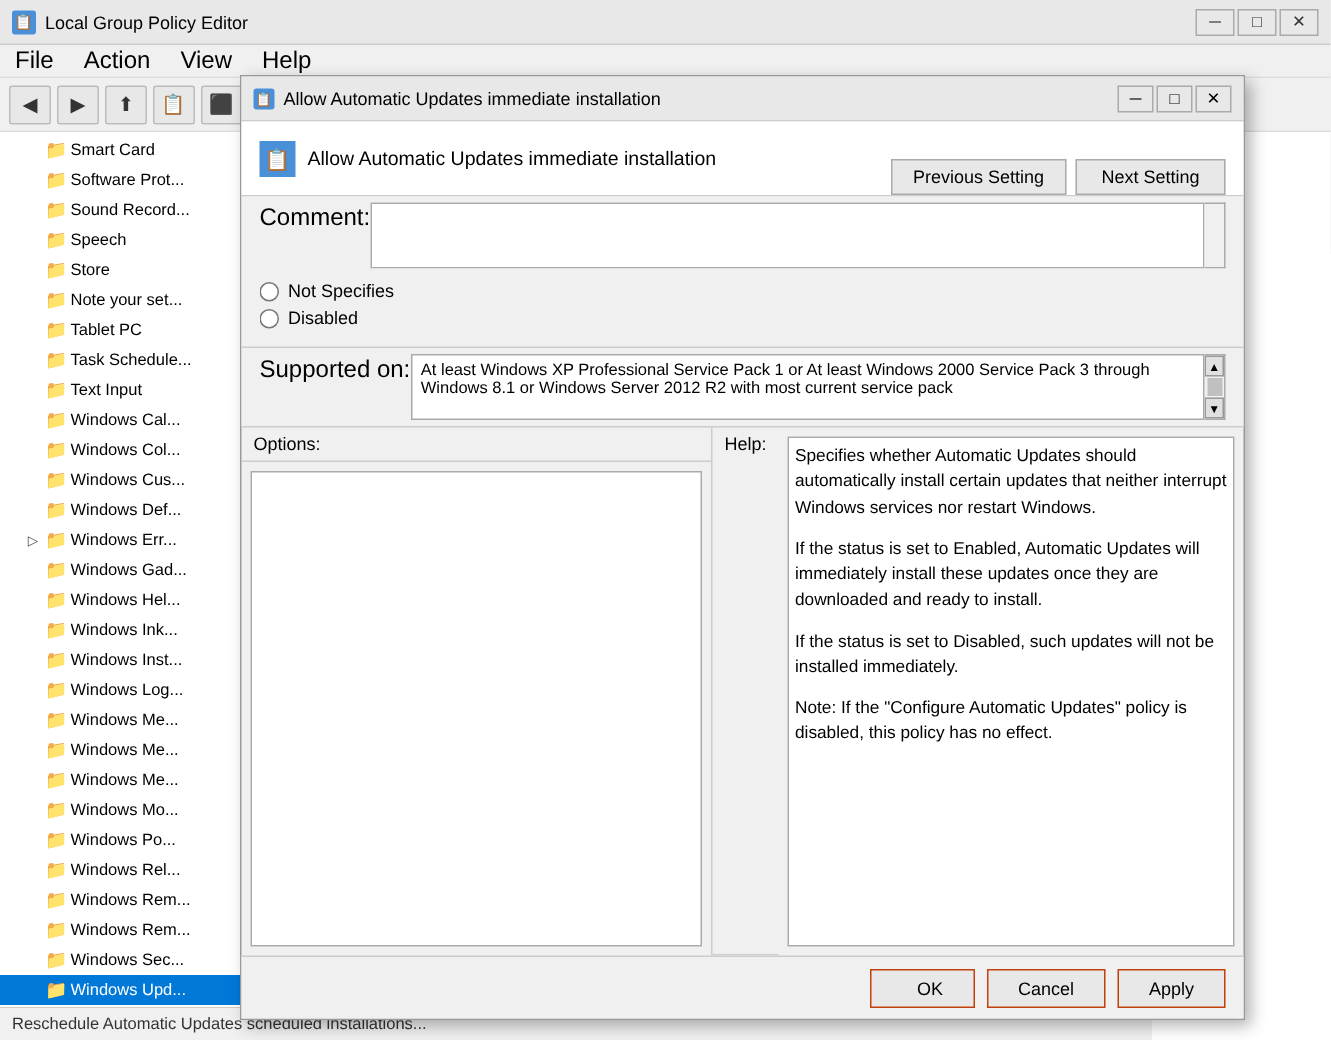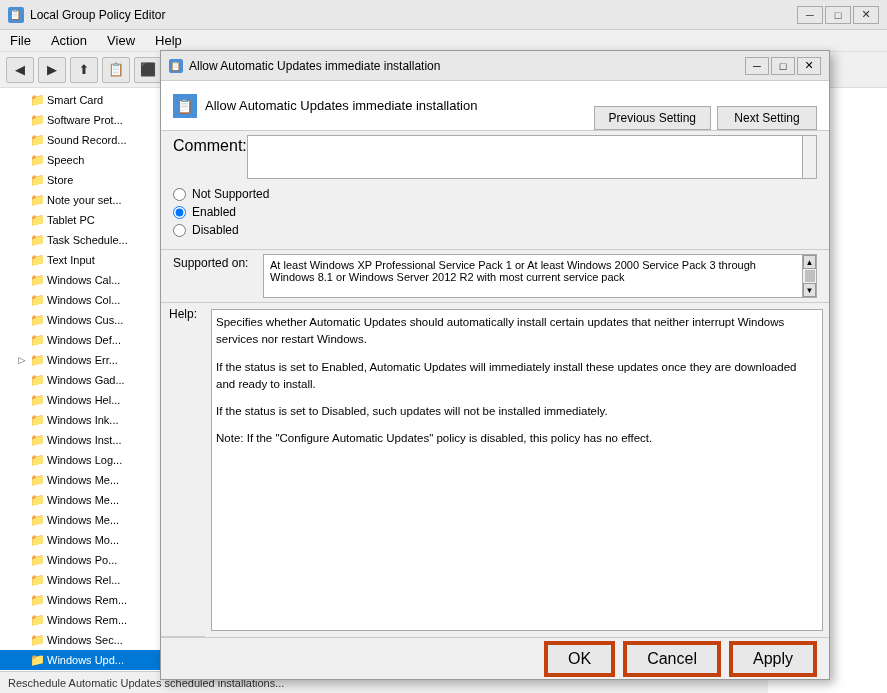--- a/index.html
+++ b/index.html
@@ -68,21 +68,21 @@
       height: 22px;
       display: flex;
       align-items: center;
       padding: 0 4px;
       border-bottom: 1px solid #ddd;
       gap: 8px;
     }
     .menu-item {
       padding: 2px 6px;
       cursor: pointer;
-      font-size: 13px;
+      font-size: 16px;
       color: #000;
     }
 
     
     .toolbar {
       background: #f0f0f0;
       height: 36px;
       display: flex;
       align-items: center;
       padding: 0 6px;
@@ -285,21 +285,21 @@
     
     .supported-row {
       display: flex;
       align-items: flex-start;
       padding: 4px 12px;
       border-bottom: 1px solid #ccc;
       background: #f0f0f0;
       flex-shrink: 0;
     }
     .supported-label {
-      font-size: 12px;
+      font-size: 16px;
       color: #000;
       min-width: 90px;
       padding-top: 2px;
     }
     .supported-value-box {
       flex: 1;
       border: 1px solid #aaa;
       background: #fff;
       padding: 4px 6px;
       font-size: 11px;
@@ -411,24 +411,25 @@
       display: flex;
       align-items: center;
       justify-content: flex-end;
       padding: 0 12px;
       gap: 8px;
       flex-shrink: 0;
     }
     .footer-btn {
       padding: 5px 20px;
       background: #e8e8e8;
-      border: 4px solid #c2410c;
-      cursor: pointer;
-      font-size: 16px;
+      border: 1px solid #c2410c;
+      cursor: pointer;
+      font-size: 12px;
       min-width: 70px;
+      text-align: right;
     }
     .footer-btn.apply-btn {
       padding: 5px 20px;
     }
 
     
     .sidebar::-webkit-scrollbar { width: 12px; }
     .sidebar::-webkit-scrollbar-track { background: #f0f0f0; }
     .sidebar::-webkit-scrollbar-thumb { background: #c0c0c0; border: 1px solid #aaa; }
 
@@ -664,25 +665,21 @@
       <span class="comment-label">Comment:</span>
       <div style="display:flex;flex:1;">
         <div class="comment-box"></div>
         <div class="comment-scrollbar" style="width:14px;border:1px solid #aaa;border-left:none;background:#f0f0f0;"></div>
       </div>
     </div>
 
     <div class="radio-area">
       <div class="radio-item">
         <input type="radio" name="policy_state" id="notConfigured" style="">
-        <label for="notConfigured" class="radio-label">Not Supported</label>
-      </div>
-      <div class="radio-item">
-        <input type="radio" name="policy_state" id="enabled" checked="" style="">
-        <label for="enabled" class="radio-label">Enabled</label>
+        <label for="notConfigured" class="radio-label">Not Specifies</label>
       </div>
       <div class="radio-item">
         <input type="radio" name="policy_state" id="disabled" style="">
         <label for="disabled" class="radio-label">Disabled</label>
       </div>
     </div>
 
     <div class="supported-row">
       <span class="supported-label">Supported on:</span>
       <div style="display:flex;flex:1;">
@@ -691,20 +688,24 @@
         </div>
         <div style="display:flex;flex-direction:column;width:14px;border:1px solid #aaa;border-left:none;background:#f0f0f0;">
           <div class="scroll-arrow">▲</div>
           <div class="scroll-thumb"></div>
           <div class="scroll-arrow">▼</div>
         </div>
       </div>
     </div>
 
     <div class="options-help-area">
+      <div class="options-section">
+        <div class="options-label">Options:</div>
+        <div class="options-content"></div>
+      </div>
       <div class="help-section">
         <div class="help-label">Help:</div>
         <div class="help-content">
           <p>Specifies whether Automatic Updates should automatically install certain updates that neither interrupt Windows services nor restart Windows.</p>
           <p>If the status is set to Enabled, Automatic Updates will immediately install these updates once they are downloaded and ready to install.</p>
           <p>If the status is set to Disabled, such updates will not be installed immediately.</p>
           <p>Note: If the "Configure Automatic Updates" policy is disabled, this policy has no effect.</p>
         </div>
       </div>
     </div>

